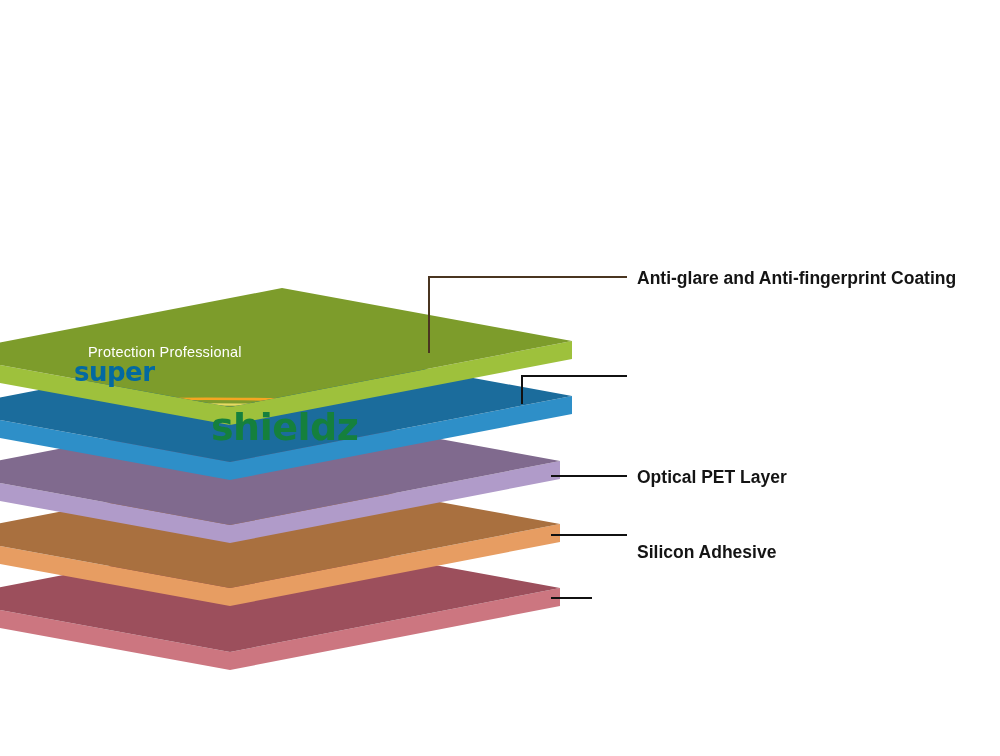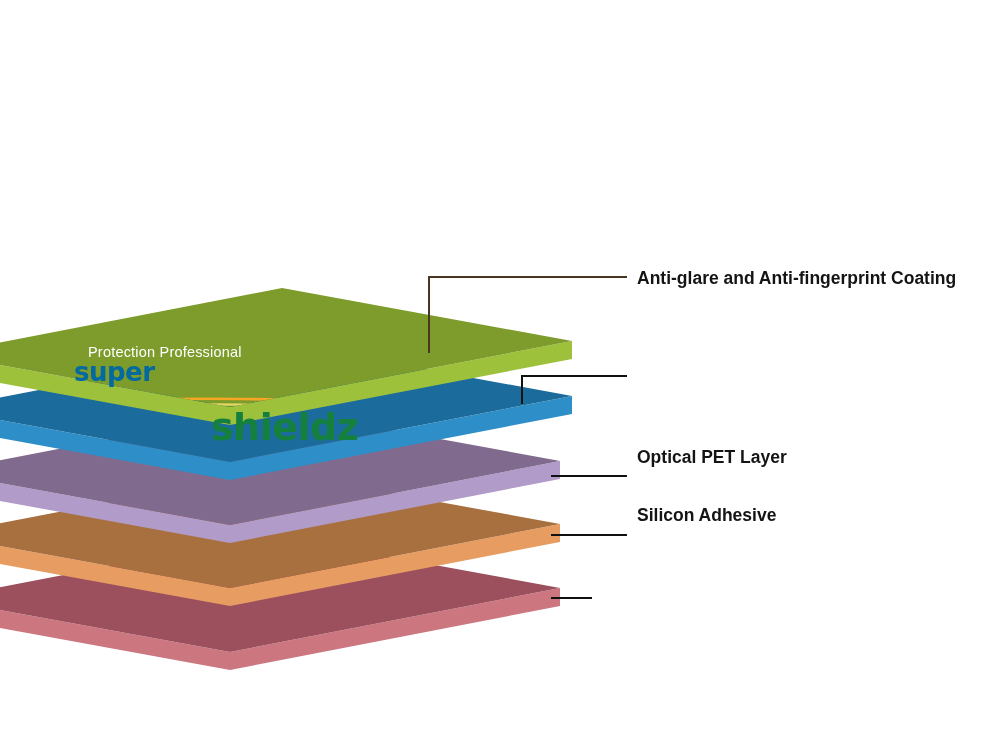--- a/index.html
+++ b/index.html
@@ -144,18 +144,18 @@
 
   <div class="logo-wrap">
     <div class="logo-tag">Protection Professional</div>
     <div class="logo-super">super</div>
     <div class="logo-shieldz">shieldz</div>
   </div>
 
   <div class="label" style="left:637px; top:268px;">Anti-glare and Anti-fingerprint Coating</div>
 
 
-  <div class="label" style="left:637px; top:447px;text-align:right;">Optical PET Layer</div>
+  <div class="label" style="left:637px; top:467px;text-align:right;">Optical PET Layer</div>
 
-  <div class="label" style="left:637px; top:505px;text-align:center;">Silicon Adhesive</div>
+  <div class="label" style="left:637px; top:542px;text-align:center;">Silicon Adhesive</div>
 
 
 </div>
 
 </body></html>

